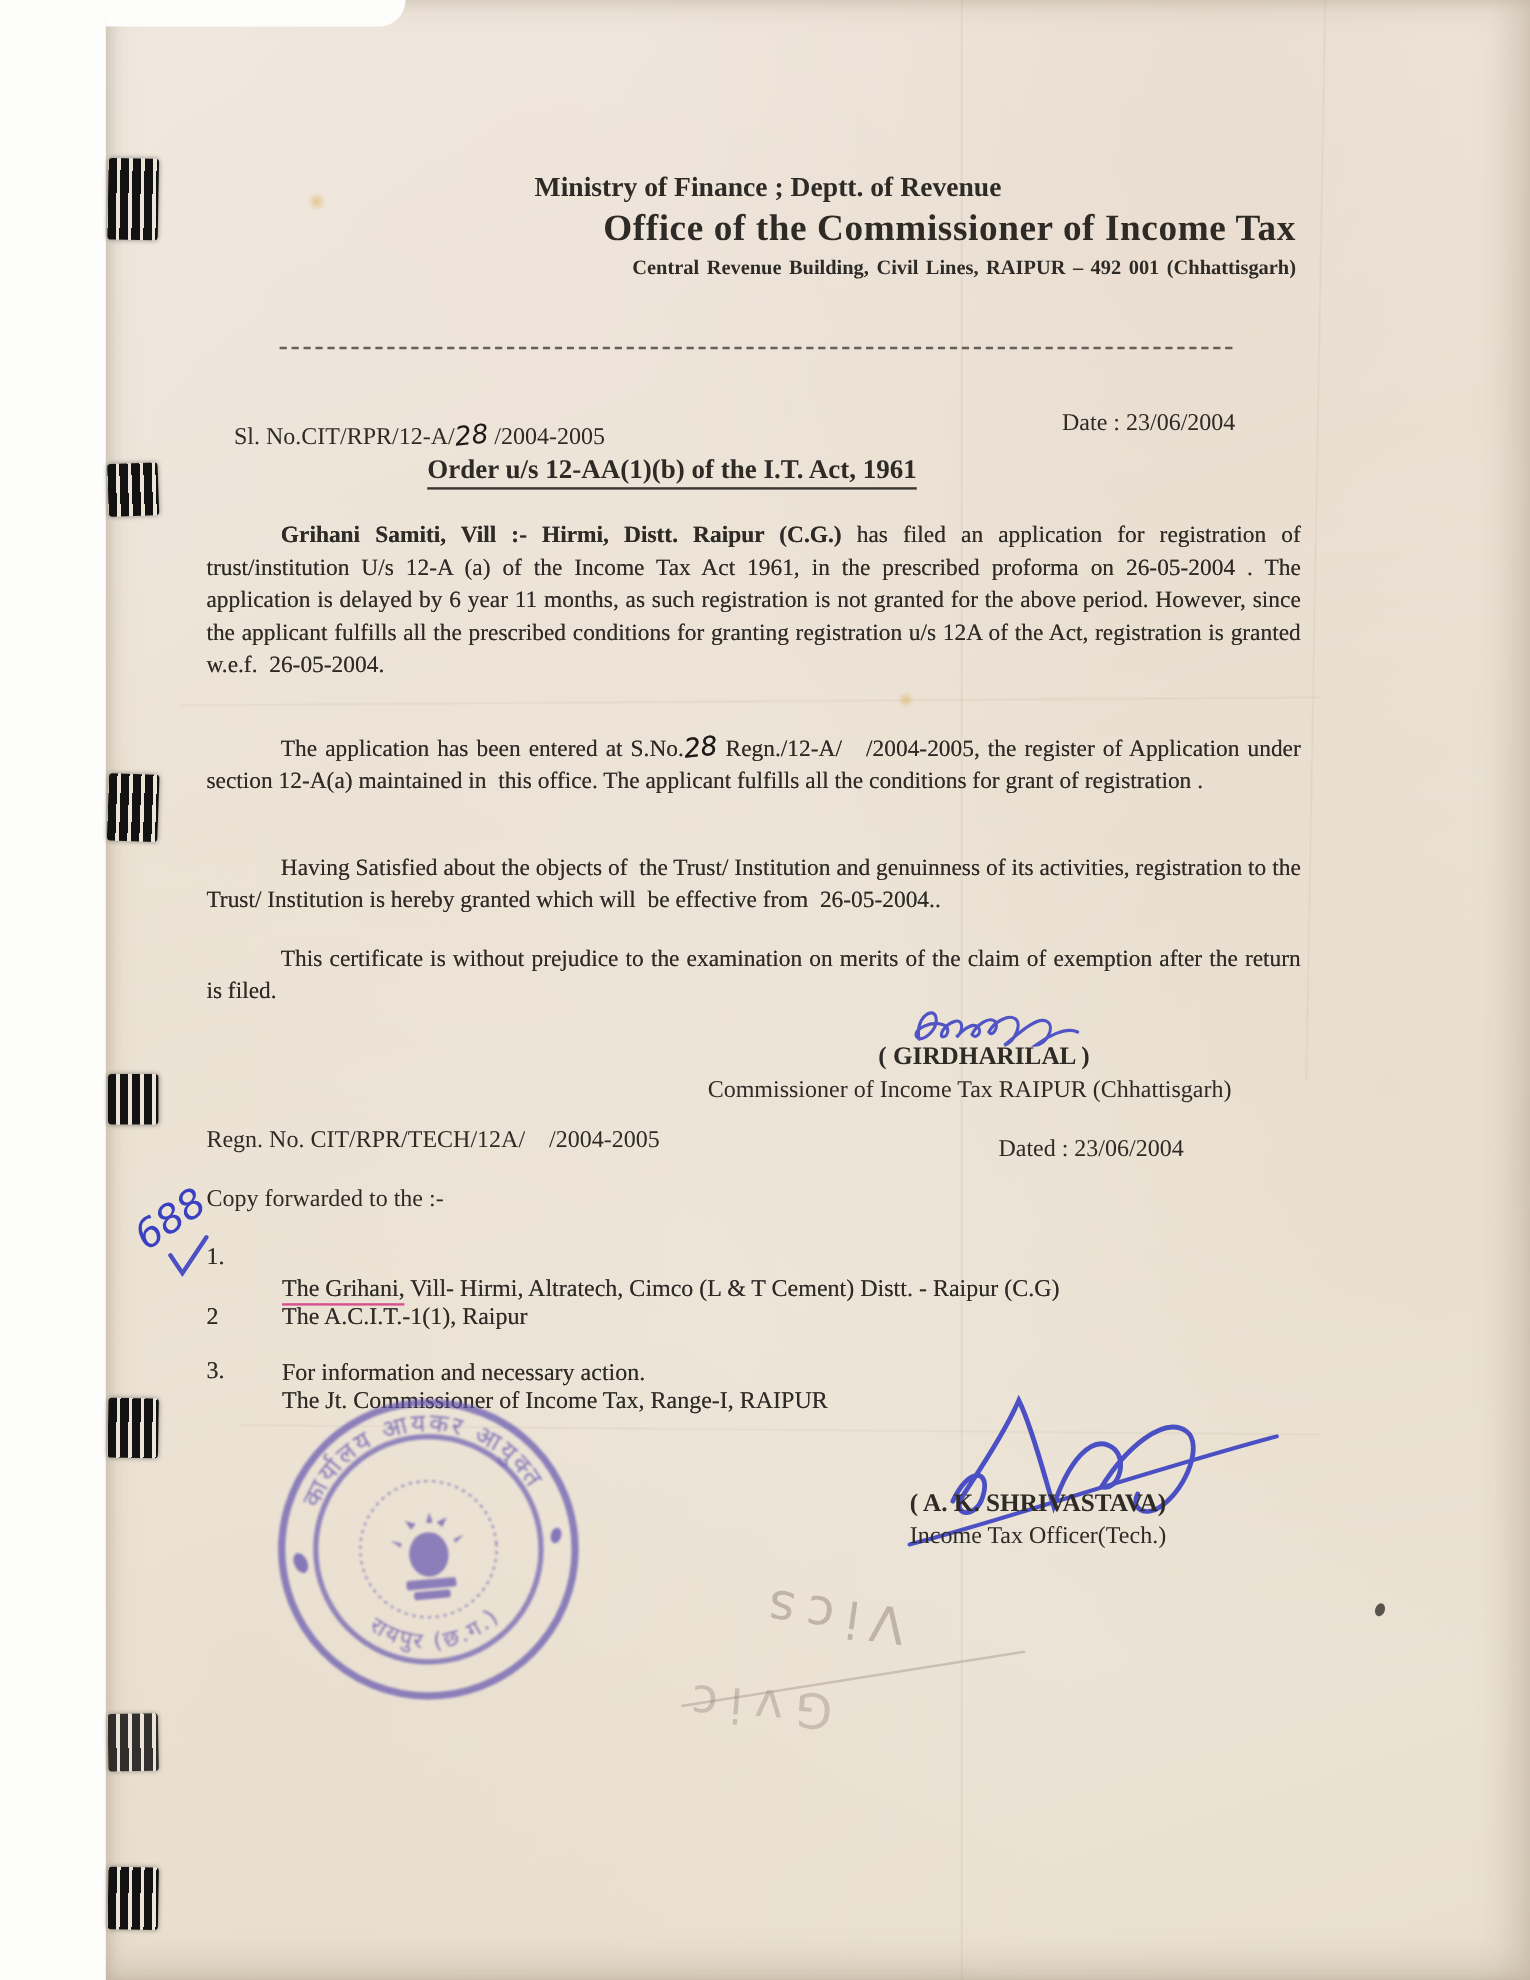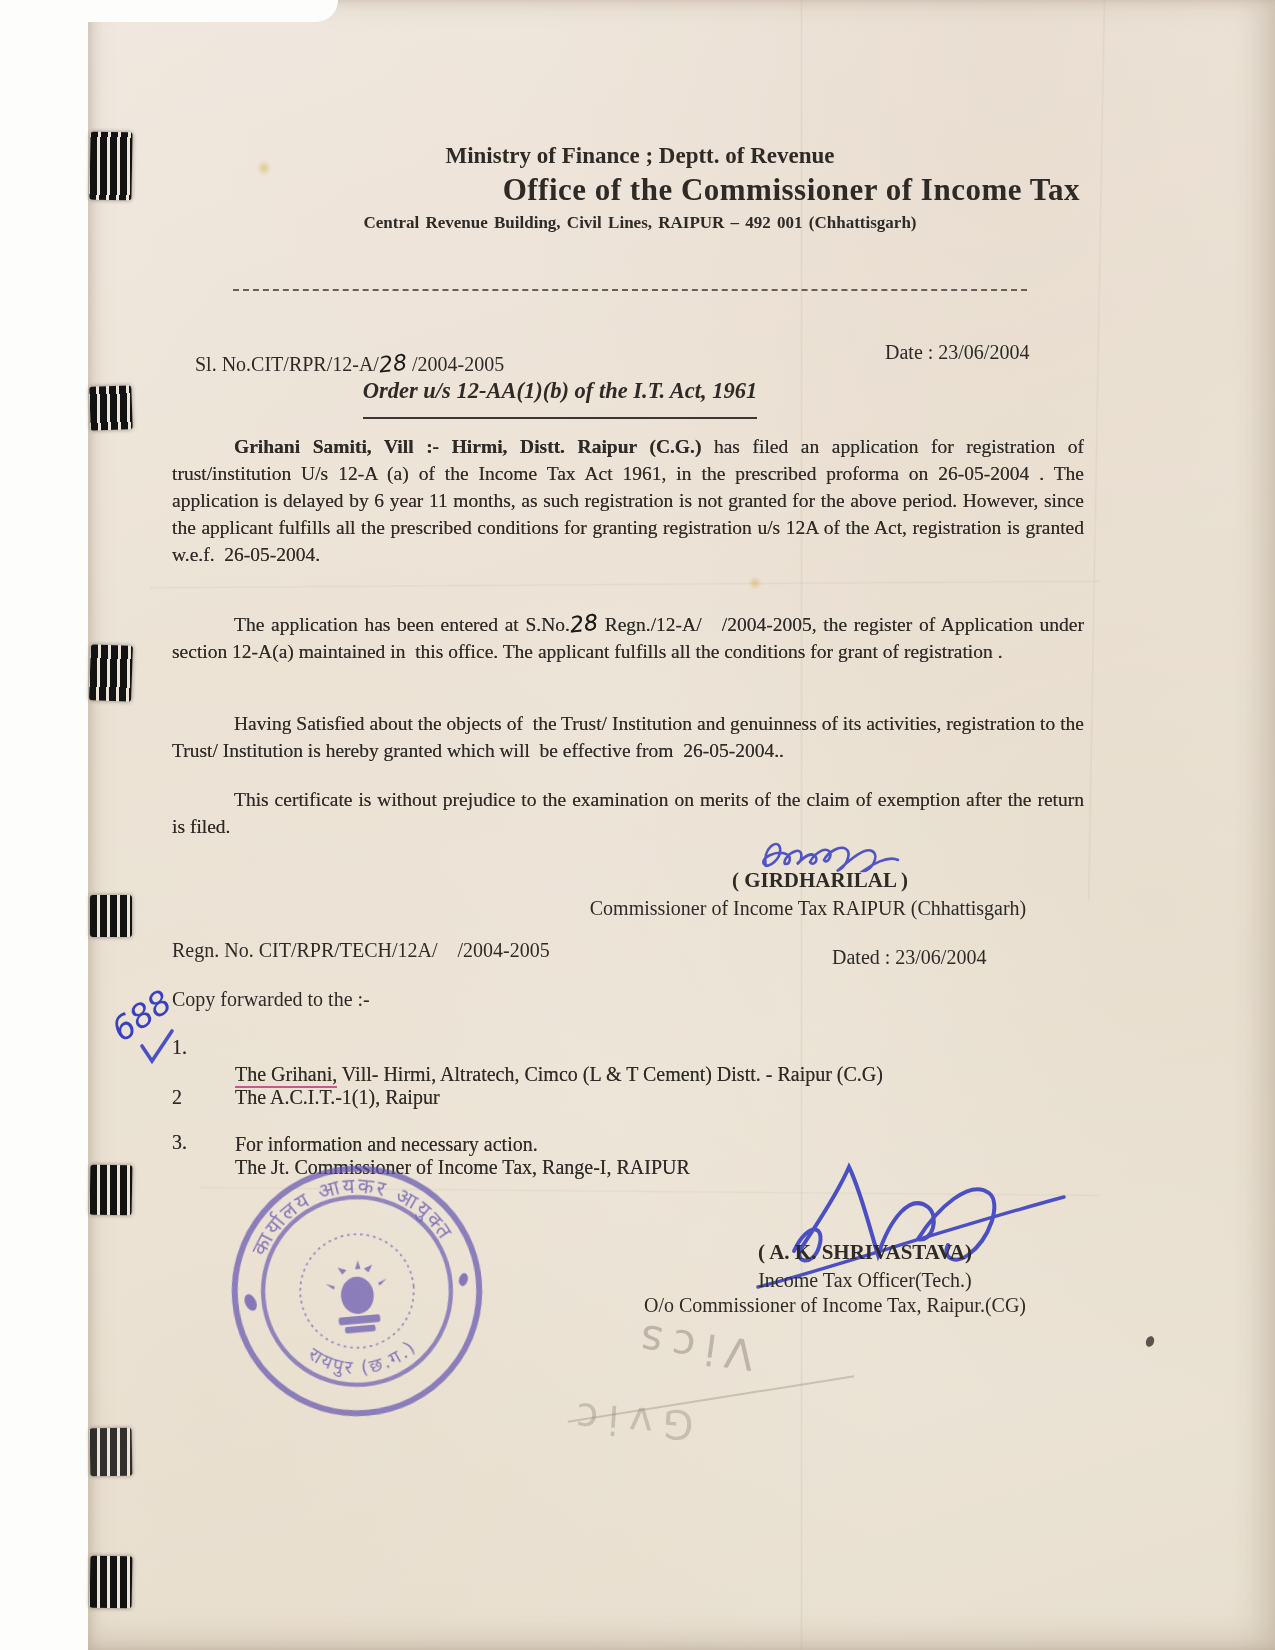--- a/index.html
+++ b/index.html
@@ -20,26 +20,26 @@
   .crease{position:absolute;background:linear-gradient(90deg,transparent,rgba(165,145,120,.28),transparent);}
   .stain-yellow{position:absolute;border-radius:50%;background:radial-gradient(circle,rgba(216,176,90,.55),transparent 70%);}
   .bmark{position:absolute;left:90px;width:42px;border-radius:3px;
     background:repeating-linear-gradient(90deg,#121212 0 7px, rgba(236,228,216,.92) 7px 10px);
     box-shadow:0 0 4px rgba(20,20,20,.45);}
   .txt{position:absolute;}
   .hdr{position:absolute;left:200px;top:138px;width:880px;text-align:center;}
   .hdr .l1{font-size:21px;font-weight:bold;}
   .hdr .l2{font-size:23px;font-weight:bold;margin-top:5px;}
   .hdr .l3{font-size:31px;font-weight:bold;margin-top:3px;letter-spacing:.5px;text-align:right;}
-  .hdr .l4{font-size:17px;font-weight:bold;margin-top:5px;word-spacing:2px;}
+  .hdr .l4{font-size:17px;font-weight:bold;margin-top:5px;word-spacing:2px;text-align:right;}
   .hdr .l5{font-size:17px;font-weight:bold;margin-top:3px;}
   .dashline{position:absolute;left:233px;top:289px;width:794px;border-top:2.5px dashed #4e4a44;opacity:.85;}
   .ref{font-size:20px;}
   .doc-title{position:absolute;left:180px;top:378px;width:760px;text-align:center;}
-  .doc-title span{font-size:22.5px;font-weight:bold;border-bottom:2.5px solid #3a3631;padding-bottom:14px;font-style:italic;}
+  .doc-title span{font-size:22.5px;font-weight:bold;border-bottom:2.5px solid #3a3631;padding-bottom:3px;}
   .para{position:absolute;left:172px;width:912px;font-size:19.5px;line-height:27px;
         text-align:justify;text-indent:62px;text-shadow:0 0 .5px rgba(60,55,48,.75);}
   .hw{font-family:"DejaVu Sans",sans-serif;display:inline-block;transform:rotate(-6deg);
       font-size:22px;color:#1c1a18;font-style:italic;text-indent:0;}
   .sig-name{font-weight:bold;font-size:21px;text-align:center;}
   .sig-role{font-size:20px;text-align:center;}
   .copyrow{position:absolute;left:172px;width:910px;display:flex;font-size:20px;
            text-shadow:0 0 .5px rgba(60,55,48,.7);}
   .copyrow .num{width:63px;flex:none;}
   .uline-pink{border-bottom:2.5px solid #d6508f;padding-bottom:1px;}
@@ -165,20 +165,19 @@
   </svg>
 
   <svg class="txt" style="left:742px;top:1155px;" width="336" height="145" viewBox="0 0 336 145">
     <g fill="none" stroke="#3a40c2" stroke-linecap="round" opacity=".9">
       <path d="M52,96 C66,66 84,70 77,92 C71,112 50,108 60,92 C70,76 94,42 107,12 C118,34 128,74 136,100 C148,64 168,38 186,52 C198,62 190,88 176,84 C196,52 228,24 247,38 C260,48 248,84 226,100 C212,110 200,102 206,90" stroke-width="4"></path>
       <path d="M16,132 C80,116 210,72 322,42" stroke-width="3.4"></path>
     </g>
   </svg>
   <div class="txt sig-name" style="left:700px;top:1240px;width:330px;">( A. K. SHRIVASTAVA)</div>
   <div class="txt sig-role" style="left:700px;top:1269px;width:330px;">Income Tax Officer(Tech.)</div>
-  <div class="txt sig-role" style="left:585px;top:1294px;width:500px;">O/o Commissioner of Income Tax, Raipur.(CG)</div>
 
   <div class="pencil" style="left:630px;top:1322px;font-size:42px;transform:rotate(188deg);">Vics</div>
   <div class="pencil-line" style="left:566px;top:1398px;width:290px;transform:rotate(-9deg);"></div>
   <div class="pencil" style="left:566px;top:1398px;font-size:40px;transform:rotate(184deg);opacity:.8;">Gvic</div>
 
   <div class="speck"></div>
 </div>
 
 </body></html>

